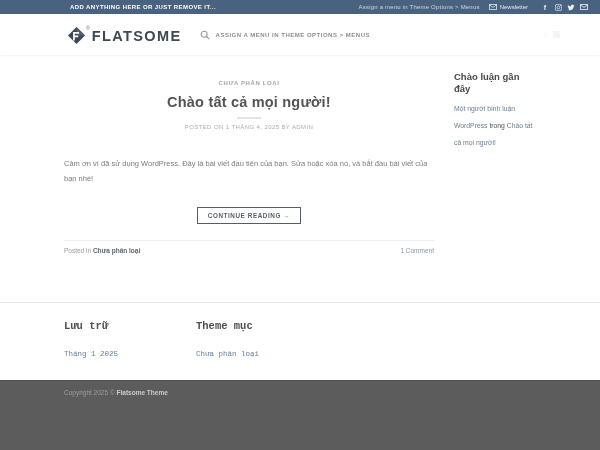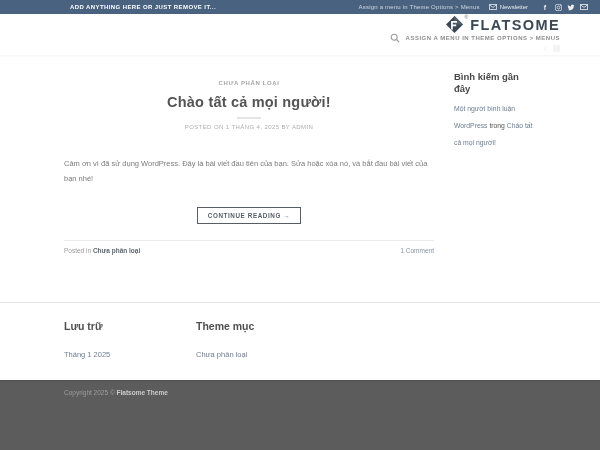--- a/index.html
+++ b/index.html
@@ -15,22 +15,22 @@
             text-decoration:none; cursor:pointer; }
   .newsletter { display:flex; align-items:center; gap:3px; color:rgba(255,255,255,.88);
             font-size:6px; text-decoration:none; cursor:pointer; }
   .social { display:flex; align-items:center; gap:5px; margin-left:4px; }
   .social a { display:flex; align-items:center; justify-content:center; width:8px; height:8px;
             cursor:pointer; text-decoration:none; }
   .si-f { color:rgba(255,255,255,.9); font-size:7px; font-weight:bold; }
   .social svg { display:block; }
 
   
-  .header { height:41px; display:flex; align-items:flex-end; padding:0 40px 0 68px;
-            background:#fff; box-shadow:0 1px 2px rgba(0,0,0,.05); position:relative;flex-direction:column; }
+  .header { height:41px; display:flex; align-items:center; padding:0 40px 0 68px;
+            background:#fff; box-shadow:0 1px 2px rgba(0,0,0,.05); position:relative; }
   .logo { display:flex; align-items:flex-start; text-decoration:none; cursor:pointer; }
   .logo svg { display:block; margin-top:2px; }
   .logo .reg { font-size:5px; color:#6a737c; margin:0 2px 0 1px; }
   .logo-text { font-size:14.5px; font-weight:bold; letter-spacing:1.4px; color:#3c4854; margin-top:3px; }
   .header-search { display:flex; align-items:center; gap:6px; margin-left:18px;
             text-decoration:none; cursor:pointer; }
   .header-search span { font-size:6px; font-weight:600; letter-spacing:.5px; color:#8d8d8d; }
   .header-decor { margin-left:auto; display:flex; align-items:center; gap:6px;
             color:#f1f1f1; font-size:10px; }
   .header-decor .decor-box { width:7px; height:7px; background:#f4f4f4; }
@@ -72,21 +72,21 @@
   .search-row button { background:none; border:none; font-size:6.5px; font-weight:bold;
             letter-spacing:.5px; color:#5d6b7d; padding:0 0 0 7px; text-align:left;
             line-height:2.6; cursor:pointer; width:30px; }
   .sidebar a.side-link { font-size:6.8px; color:#6b7d92; text-decoration:none; cursor:pointer;
             line-height:1.6; }
   .comment-line { font-size:6.8px; line-height:2.5; color:#555; }
   .comment-line a { color:#6b7d92; text-decoration:none; cursor:pointer; }
 
   
   .footer-widgets { border-top:1px solid #e3e3e3; padding:17px 0 19px; background:#fff; }
-  .footer-cols { display:flex; }
+  .footer-cols { display:flex;font-family:Liberation Mono, monospace; }
   .footer-col { width:132px; }
   .footer-col h3 { font-size:10.5px; font-weight:bold; color:#4f4f4f; margin-bottom:11px; }
   .footer-col a { font-size:7.5px; color:#6b7d92; text-decoration:none; cursor:pointer; }
   .absolute-footer { background:#5c5c5c; border-top:1px solid #4f4f4f; height:82px;
             padding-top:8px; }
   .copyright { font-size:6.5px; color:#9e9e9e; }
   .copyright b { color:#cccccc; }
 </style>
 </head>
 <body>
@@ -174,21 +174,21 @@
         <span>
           <span>Posted in</span>
           <a class="cat-link">Chưa phân loại</a>
         </span>
         <a class="comments-link">1 Comment</a>
       </div>
     </article>
 
     <aside class="sidebar">
       <div class="widget">
-        <h3>Bình kiếm gần đây</h3>
+        <h3>Chào luận gần đây</h3>
         <p class="comment-line">
           <a>Một người bình luận WordPress</a>
           <span>trong</span>
           <a>Chào tất cả mọi người!</a>
         </p>
       </div>
     </aside>
   </div>
 
   <div class="footer-widgets">

